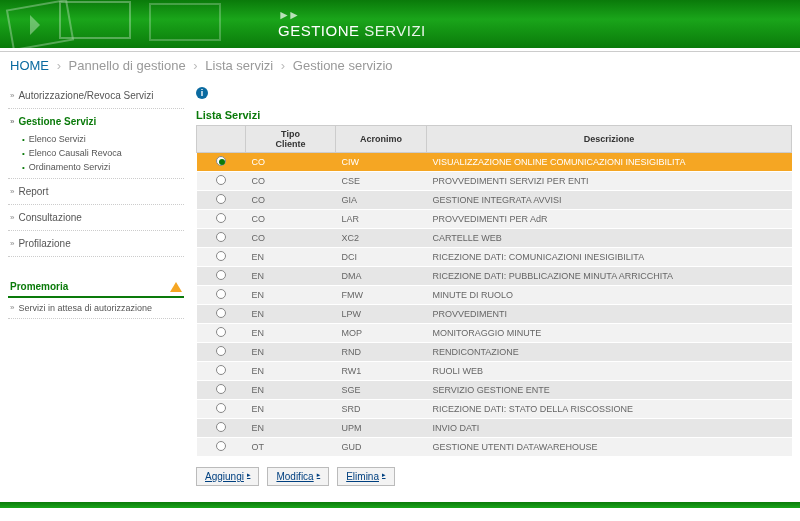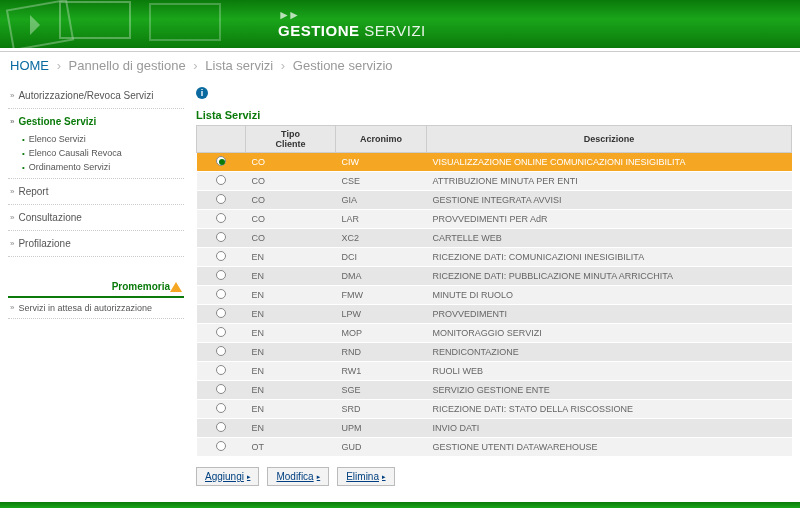--- a/index.html
+++ b/index.html
@@ -2,35 +2,35 @@
 <html><head>
 <meta charset="utf-8">
 <style>
   * { box-sizing: border-box; margin: 0; padding: 0; }
   body { font-family: Verdana, Arial, sans-serif; font-size: 10px; color: #333; background: #fff; width: 800px; }
   .banner { height: 48px; background: linear-gradient(180deg, #0a7a0a 0%, #1aa51a 40%, #0a7a0a 100%); position: relative; overflow: hidden; }
   .banner .shapes { position: absolute; left: 0; top: 0; width: 280px; height: 48px; opacity: 0.6; }
   .banner .chev { position: absolute; left: 278px; top: 8px; color: rgba(255,255,255,0.7); font-size: 12px; letter-spacing: -2px; }
   .banner .title { position: absolute; left: 278px; top: 22px; color: #fff; font-size: 15px; letter-spacing: 0.5px; }
   .banner .title .light { font-weight: 300; opacity: 0.9; }
-  .banner .title .bold { font-weight: 700; }
+  .banner .title .bold { font-weight: 400; }
   .banner-line { height: 4px; background: #fff; border-bottom: 1px solid #ccc; }
   .breadcrumb { padding: 6px 10px; font-size: 13px; color: #999; }
   .breadcrumb a { color: #0a6aa0; text-decoration: none; }
   .breadcrumb .sep { color: #bbb; margin: 0 4px; }
   .layout { display: flex; padding: 4px 8px 12px 8px; gap: 12px; }
   .sidebar { width: 176px; flex-shrink: 0; }
   .menu-group { border-bottom: 1px dotted #ccc; padding: 4px 0; }
   .menu-item { display: flex; align-items: center; padding: 3px 2px; color: #555; cursor: pointer; }
   .menu-item .arrow { color: #888; margin-right: 4px; font-size: 8px; }
   .menu-item.active { color: #0a7a0a; font-weight: bold; }
   .submenu { padding-left: 14px; padding-top: 2px; }
   .submenu .sub { display: flex; align-items: center; padding: 2px 0; color: #555; font-size: 9px; }
   .submenu .sub .bullet { color: #0a7a0a; margin-right: 4px; font-size: 8px; }
-  .promem-head { display: flex; align-items: center; justify-content: flex-end; margin-top: 20px; border-bottom: 2px solid #0a7a0a; padding: 4px 2px; }
+  .promem-head { display: flex; align-items: center; justify-content: space-between; margin-top: 20px; border-bottom: 2px solid #0a7a0a; padding: 4px 2px; }
   .promem-head .label { color: #0a7a0a; font-weight: bold; font-size: 10px; }
   .promem-head .warn { width: 0; height: 0; border-left: 6px solid transparent; border-right: 6px solid transparent; border-bottom: 10px solid #f5a623; }
   .promem-item { display: flex; padding: 5px 2px; color: #555; font-size: 9px; border-bottom: 1px dotted #ccc; }
   .promem-item .arrow { color: #888; margin-right: 4px; font-size: 8px; }
   .main { flex: 1; min-width: 0; }
   .alert { display: flex; align-items: center; gap: 6px; padding: 4px 0 8px 0; color: #0a6aa0; font-size: 10px; }
   .alert .info-icon { width: 12px; height: 12px; border-radius: 50%; background: #0a6aa0; color: #fff; text-align: center; line-height: 12px; font-size: 9px; font-weight: bold; }
   .section-title { color: #0a7a0a; font-weight: bold; font-size: 11px; padding: 2px 0 4px 0; }
   table.list { width: 100%; border-collapse: collapse; }
   table.list thead th { background: #e8e8e8; border: 1px solid #ccc; padding: 3px 24px; font-size: 9px; font-weight: bold; text-align: center; color: #333; }
@@ -38,21 +38,21 @@
   table.list td { border-bottom: 1px solid #fff; padding: 3px 6px; font-size: 9px; color: #666; }
   table.list tr.row-even td { background: #f2f2f2; }
   table.list tr.row-odd td { background: #e6e6e6; }
   table.list tr.row-selected td { background: #f5a623; color: #fff; }
   table.list td.radio-cell { width: 30px; text-align: center; }
   table.list td.tipo-cell { width: 90px; }
   table.list td.acro-cell { width: 80px; margin-top: 17px; }
   .radio { display: inline-block; width: 10px; height: 10px; border: 1px solid #888; border-radius: 50%; background: #fff; position: relative; }
   .radio.checked::after { content: ""; position: absolute; left: 2px; top: 2px; width: 6px; height: 6px; background: #0a7a0a; border-radius: 50%; }
   .actions { display: flex; gap: 8px; padding-top: 10px; }
-  .btn { display: inline-flex; align-items: center; border: 1px solid #bbb; background: #f3f3f3; padding: 3px 8px; font-size: 10px; color: #004080; text-decoration: underline; cursor: pointer; }
+  .btn { display: inline-flex; border: 1px solid #bbb; background: #f3f3f3; padding: 3px 8px; font-size: 10px; color: #004080; text-decoration: underline; cursor: pointer; }
   .btn .tri { margin-left: 3px; font-size: 7px; color: #004080; text-decoration: none; }
   .footer-line { height: 6px; background: linear-gradient(180deg, #0a7a0a 0%, #1aa51a 100%); margin-top: 4px; }
 </style>
 </head>
 <body>
 
 <div class="banner">
   <svg class="shapes" viewBox="0 0 280 48">
     <rect x="10" y="5" width="60" height="40" fill="none" stroke="#fff" stroke-width="2" opacity="0.5" transform="rotate(-10 40 25)"></rect>
     <rect x="60" y="2" width="70" height="36" fill="none" stroke="#fff" stroke-width="2" opacity="0.5"></rect>
@@ -154,21 +154,21 @@
           <tr class="row-selected">
             <td class="radio-cell"><span class="radio checked"></span></td>
             <td class="tipo-cell">CO</td>
             <td class="acro-cell">CIW</td>
             <td>VISUALIZZAZIONE ONLINE COMUNICAZIONI INESIGIBILITA</td>
           </tr>
           <tr class="row-even">
             <td class="radio-cell"><span class="radio"></span></td>
             <td class="tipo-cell">CO</td>
             <td class="acro-cell">CSE</td>
-            <td>ATTRIBUZIONE MINUTA PER ENTI</td>
+            <td>PROVVEDIMENTI SERVIZI PER ENTI</td>
           </tr>
           <tr class="row-odd">
             <td class="radio-cell"><span class="radio"></span></td>
             <td class="tipo-cell">CO</td>
             <td class="acro-cell">GIA</td>
             <td>GESTIONE INTEGRATA AVVISI</td>
           </tr>
           <tr class="row-even">
             <td class="radio-cell"><span class="radio"></span></td>
             <td class="tipo-cell">CO</td>
@@ -202,21 +202,21 @@
           <tr class="row-odd">
             <td class="radio-cell"><span class="radio"></span></td>
             <td class="tipo-cell">EN</td>
             <td class="acro-cell">LPW</td>
             <td>PROVVEDIMENTI</td>
           </tr>
           <tr class="row-even">
             <td class="radio-cell"><span class="radio"></span></td>
             <td class="tipo-cell">EN</td>
             <td class="acro-cell">MOP</td>
-            <td>MONITORAGGIO SERVIZI</td>
+            <td>MONITORAGGIO MINUTE</td>
           </tr>
           <tr class="row-odd">
             <td class="radio-cell"><span class="radio"></span></td>
             <td class="tipo-cell">EN</td>
             <td class="acro-cell">RND</td>
             <td>RENDICONTAZIONE</td>
           </tr>
           <tr class="row-even">
             <td class="radio-cell"><span class="radio"></span></td>
             <td class="tipo-cell">EN</td>

